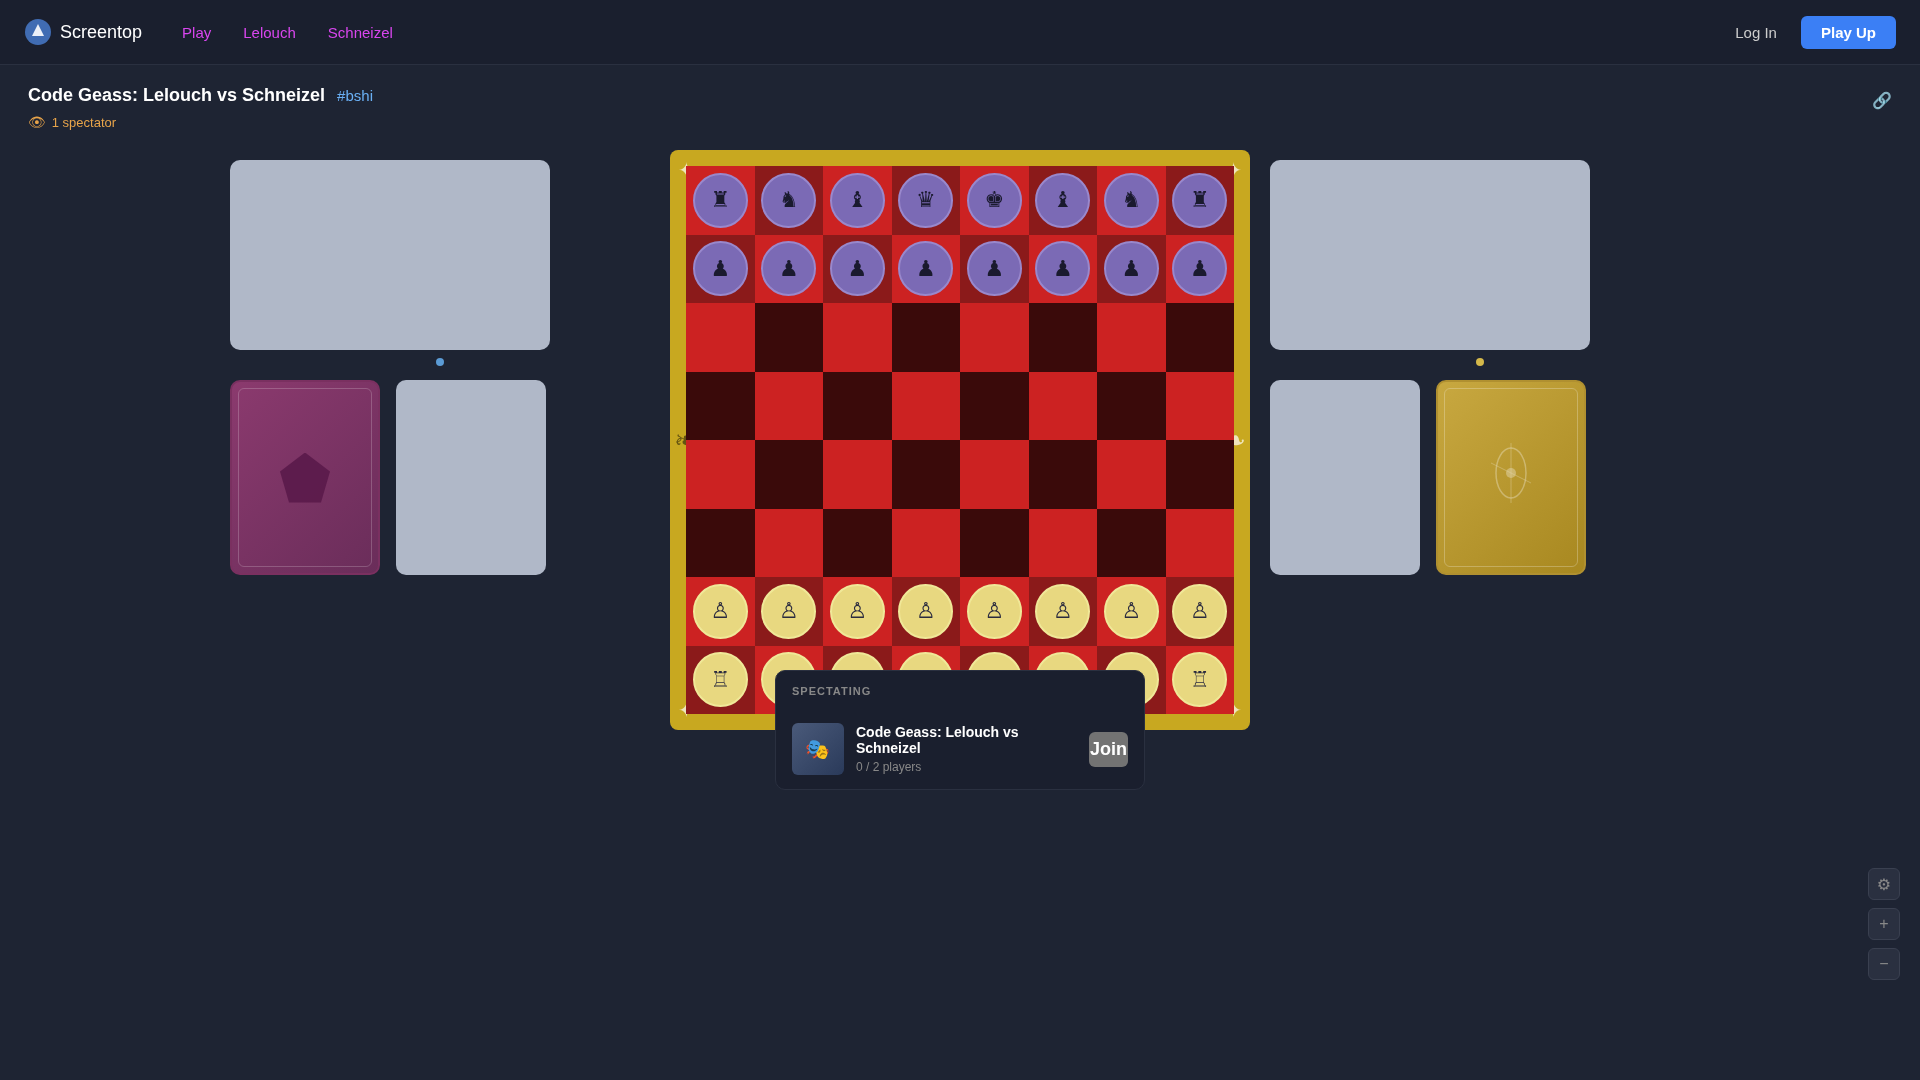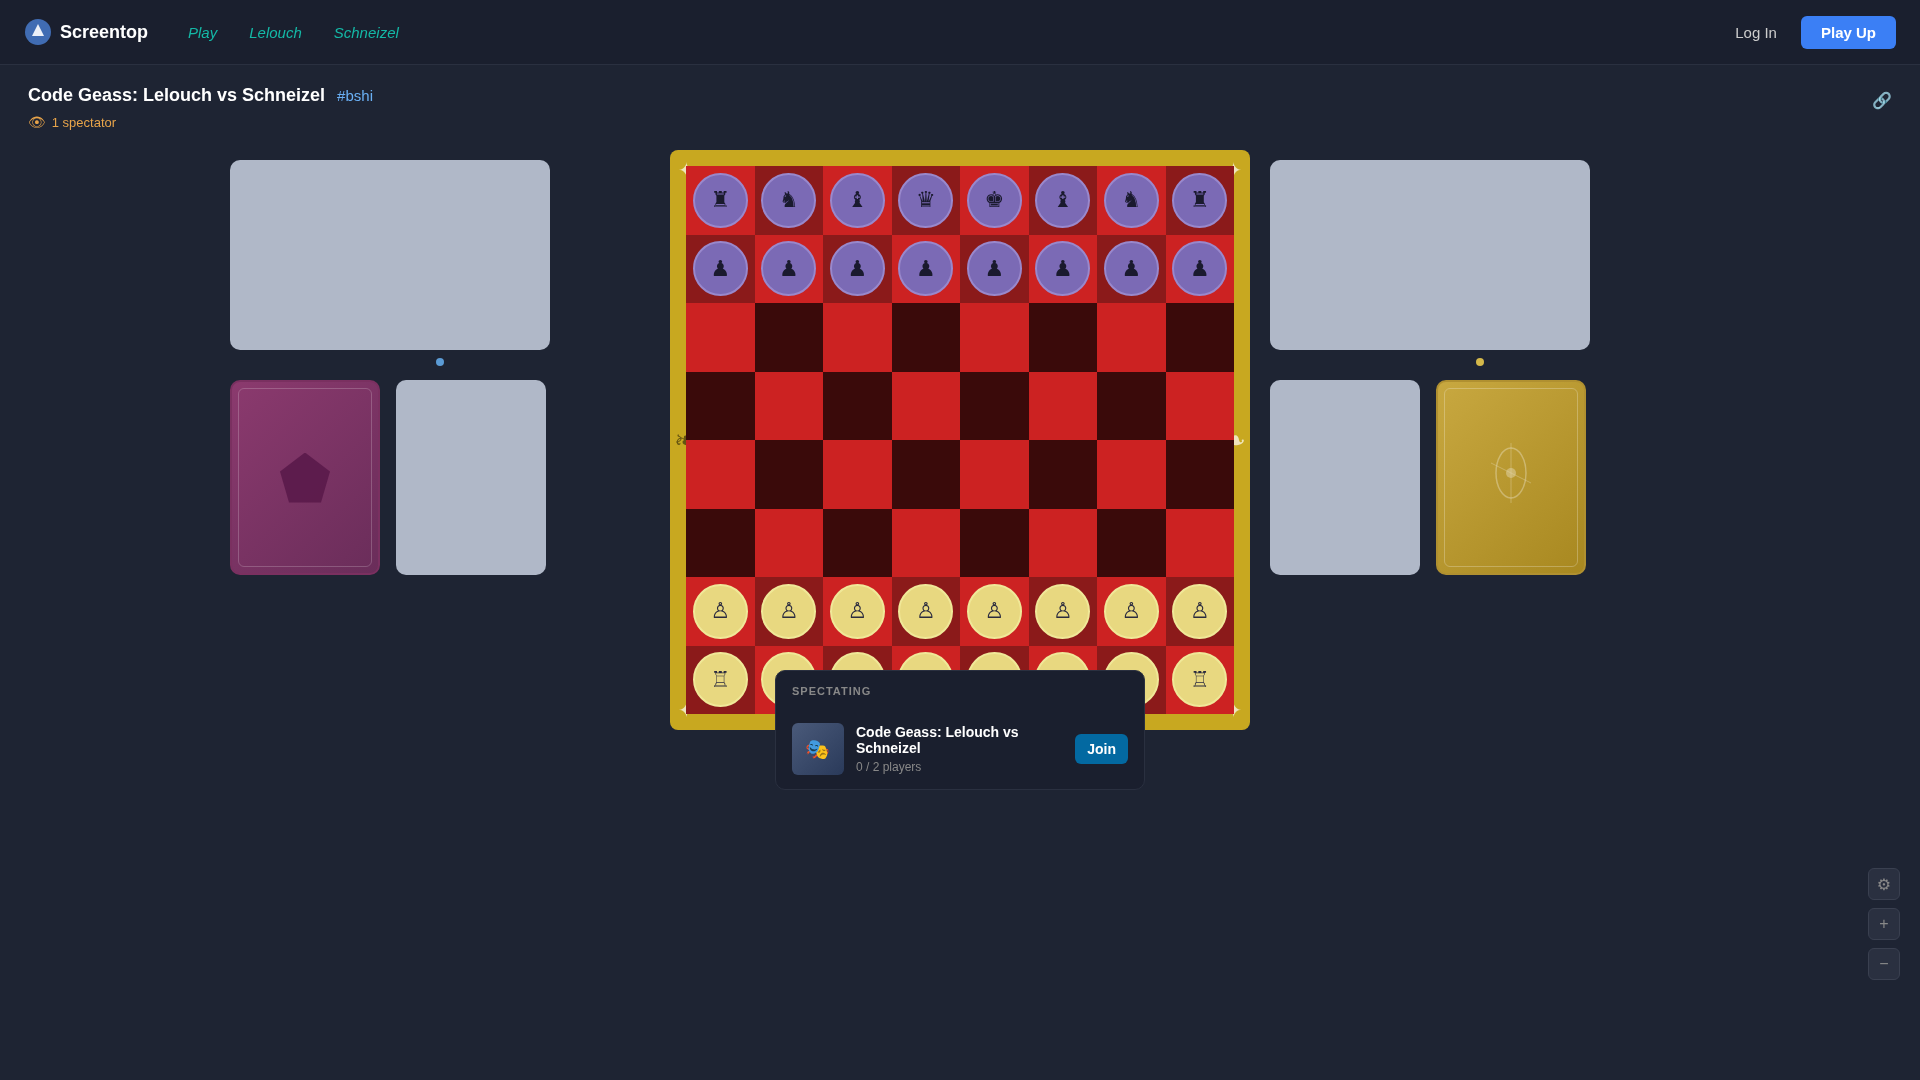--- a/index.html
+++ b/index.html
@@ -27,34 +27,33 @@
       align-items: center;
       gap: 8px;
       margin-right: 40px;
     }
     .logo-icon {
       width: 28px;
       height: 28px;
     }
     .logo-text {
       font-size: 18px;
-      font-weight: 700;
+      font-weight: 400;
       color: #fff;
     }
     .header-nav {
       display: flex;
       gap: 32px;
       flex: 1;
     }
     .nav-item {
       font-size: 15px;
-      color: #14b8a6;
+      color: #d946ef;
       cursor: pointer;
       padding: 8px 0;
-      font-style: italic;
     }
     .header-actions {
       display: flex;
       align-items: center;
       gap: 12px;
     }
     .btn-login {
       background: transparent;
       border: none;
       color: #ccc;
@@ -380,27 +379,27 @@
       font-size: 14px;
       font-weight: 600;
       color: #fff;
       margin-bottom: 4px;
     }
     .spectating-players {
       font-size: 12px;
       color: #888;
     }
     .btn-join {
-      background: #0369a1;
+      background: #737373;
       border: none;
       color: #fff;
-      font-size: 14px;
+      font-size: 18px;
       font-weight: 600;
       cursor: pointer;
-      padding: 7px 12px;
+      padding: 7px 1px;
       border-radius: 6px;
     }
 
     
     .side-controls {
       position: fixed;
       right: 20px;
       bottom: 100px;
       display: flex;
       flex-direction: column;

